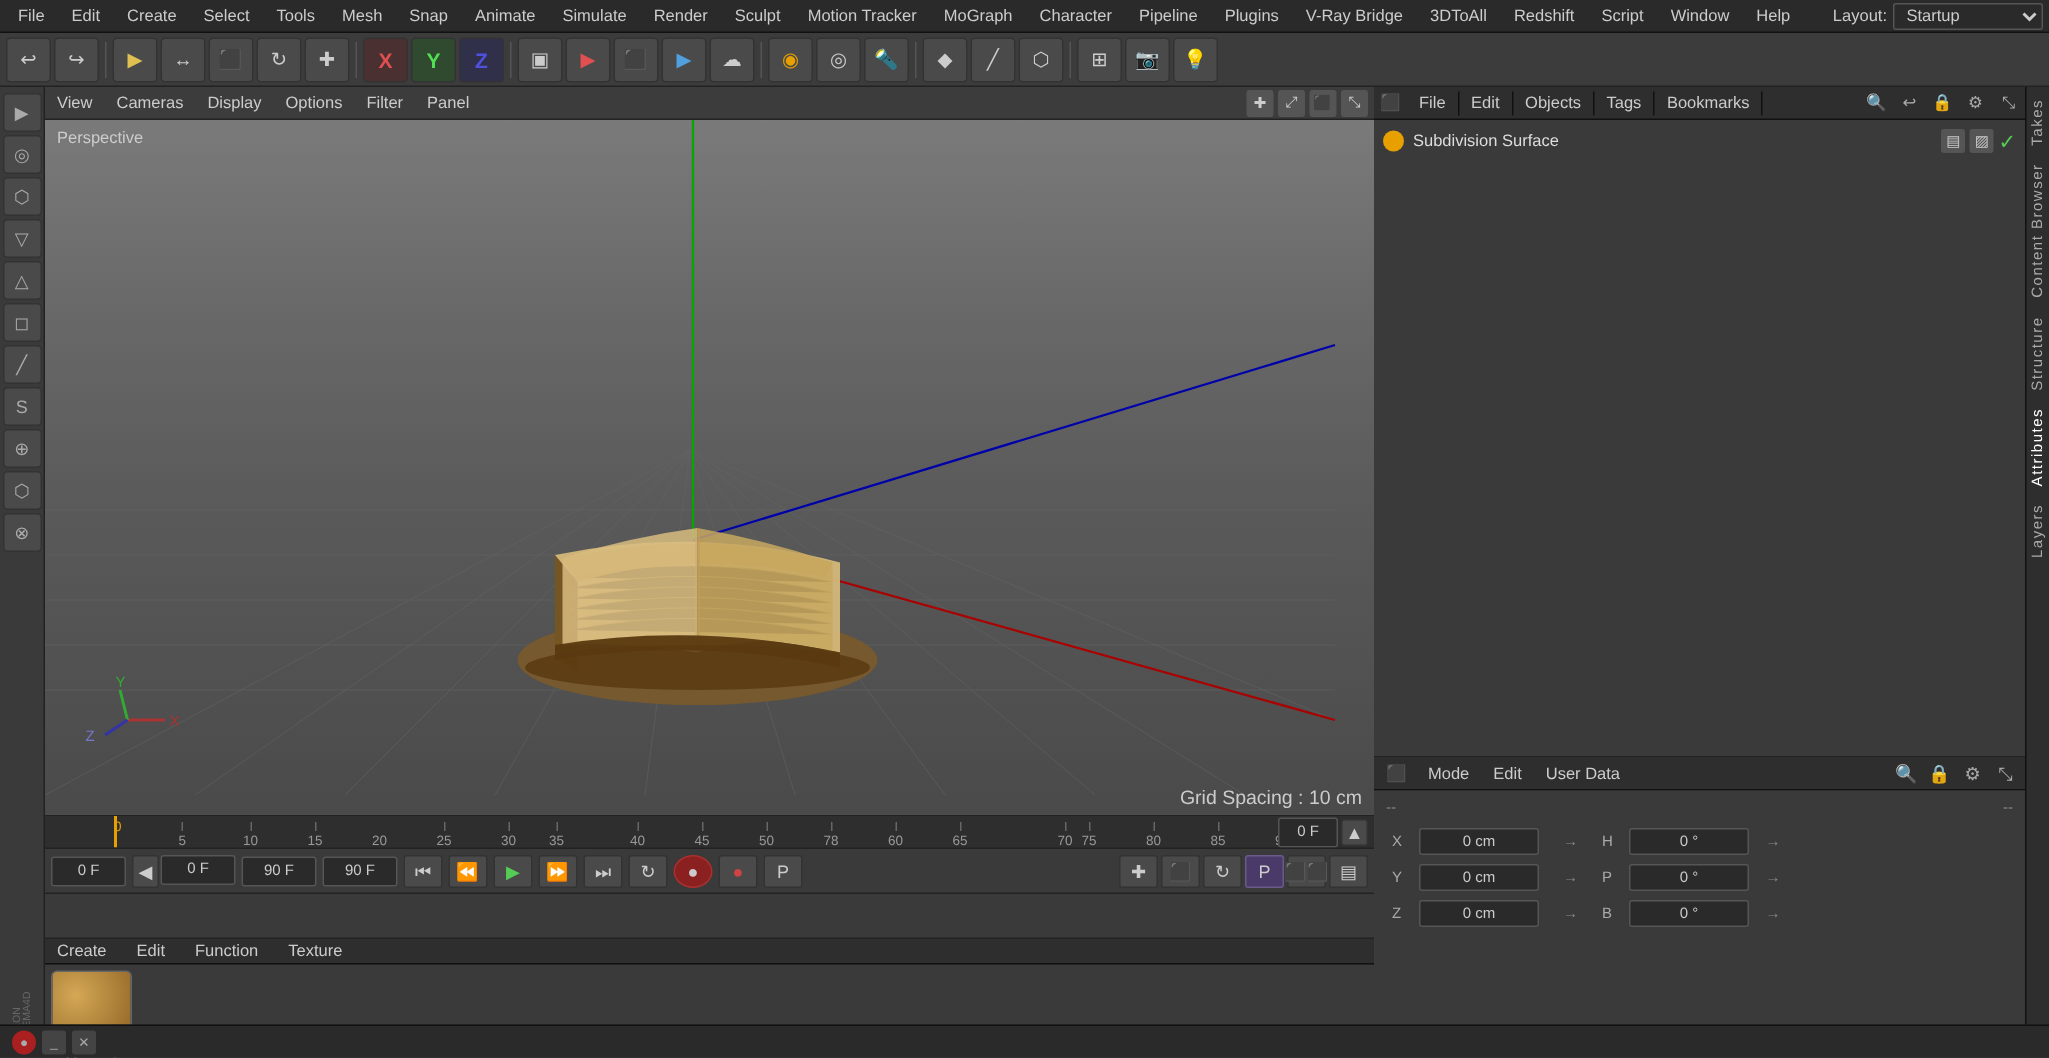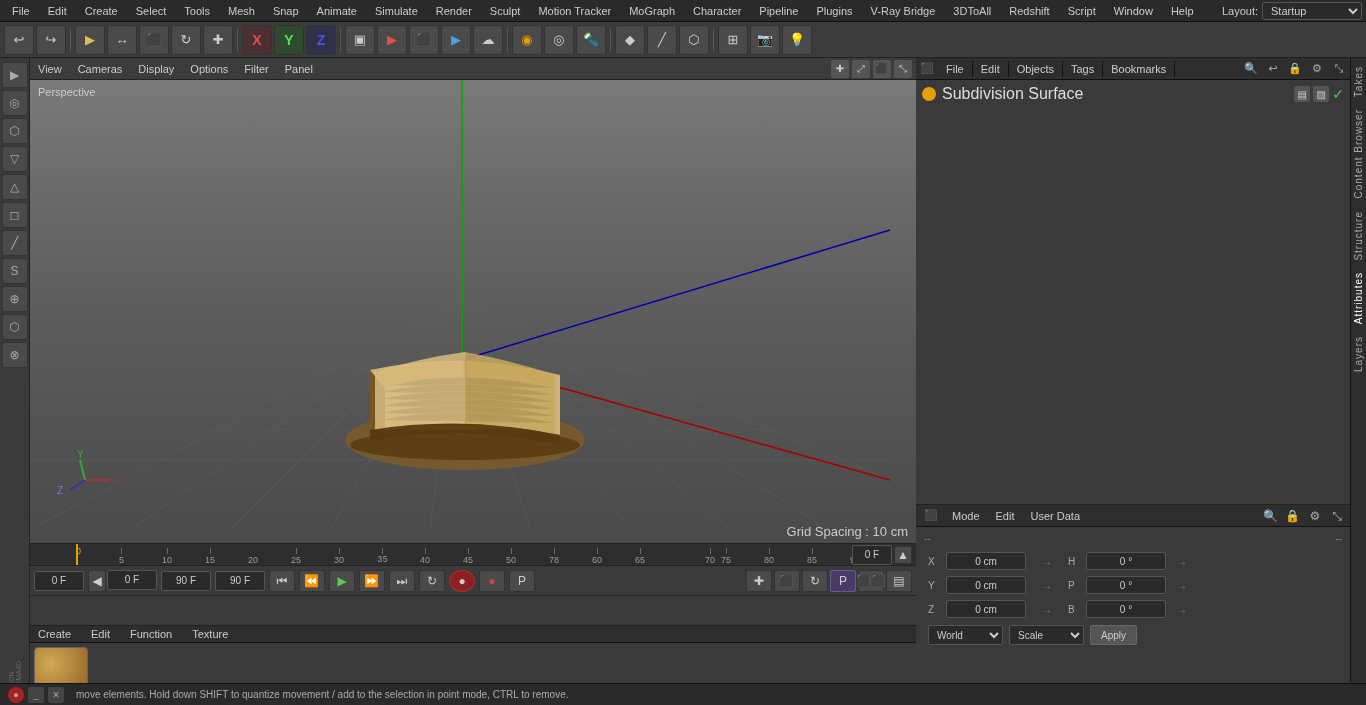--- a/index.html
+++ b/index.html
@@ -775,21 +775,21 @@
             <span>20</span>
           </div>
         <div class="ruler-mark" style="left:261px;">
             <div class="ruler-line"></div>
             <span>25</span>
           </div>
         <div class="ruler-mark" style="left:304px;margin-top:16px;">
             <div class="ruler-line"></div>
             <span>30</span>
           </div>
-        <div class="ruler-mark" style="left:347px;font-family:Liberation Mono, monospace;">
+        <div class="ruler-mark" style="left:336px;">
             <div class="ruler-line"></div>
             <span>35</span>
           </div>
         <div class="ruler-mark" style="left:390px;">
             <div class="ruler-line"></div>
             <span>40</span>
           </div>
         <div class="ruler-mark" style="left:433px;">
             <div class="ruler-line"></div>
             <span>45</span>
@@ -901,21 +901,21 @@
             <div class="obj-top-tab-icon">🔍</div>
             <div class="obj-top-tab-icon">↩</div>
             <div class="obj-top-tab-icon">🔒</div>
             <div class="obj-top-tab-icon">⚙</div>
             <div class="obj-top-tab-icon">⤡</div>
           </div>
         </div>
 
         <div id="subd-header">
           <div class="subd-dot"></div>
-          <span style="font-size:16px; color:#ddd;">Subdivision Surface</span>
+          <span style="font-size:11px; color:#ddd;">Subdivision Surface</span>
           <div class="subd-icons">
             <div class="subd-icon">▤</div>
             <div class="subd-icon">▨</div>
             <span class="subd-green-check">✓</span>
           </div>
         </div>
 
         <div id="obj-manager-body">
           
         </div>
@@ -964,29 +964,20 @@
 
             <div class="coord-row">
               <span class="coord-axis-label">Z</span>
               <input class="coord-input" value="0 cm" style="">
               <span style="font-size:10px; color:#888; width:30px; text-align:center;">→</span>
               <span class="coord-axis-label">B</span>
               <input class="coord-input" value="0 °" style="">
               <span style="font-size:10px; color:#888; width:20px; text-align:center;">→</span>
             </div>
 
-            <div class="coord-row" style="margin-top:4px;">
-              <select class="te-dropdown" style="width:75px;">
-                <option>World</option>
-              </select>
-              <select class="te-dropdown" style="width:75px;">
-                <option>Scale</option>
-              </select>
-              <button class="te-btn-apply">Apply</button>
-            </div>
           </div>
         </div>
       </div>
 
     </div>
 
     <div id="right-side-vtabs">
       <div class="vtab-label">Takes</div>
       <div class="vtab-label">Content Browser</div>
       <div class="vtab-label">Structure</div>
@@ -997,14 +988,13 @@
   </div>
 
 </div>
 
 <div id="status-bar">
   <div class="status-icons">
     <div class="status-icon" style="background:#aa2020; border-radius:50%;">●</div>
     <div class="status-icon">_</div>
     <div class="status-icon">✕</div>
   </div>
-  <span>move elements. Hold down SHIFT to quantize movement / add to the selection in point mode, CTRL to remove.</span>
 </div>
 
 </body></html>

